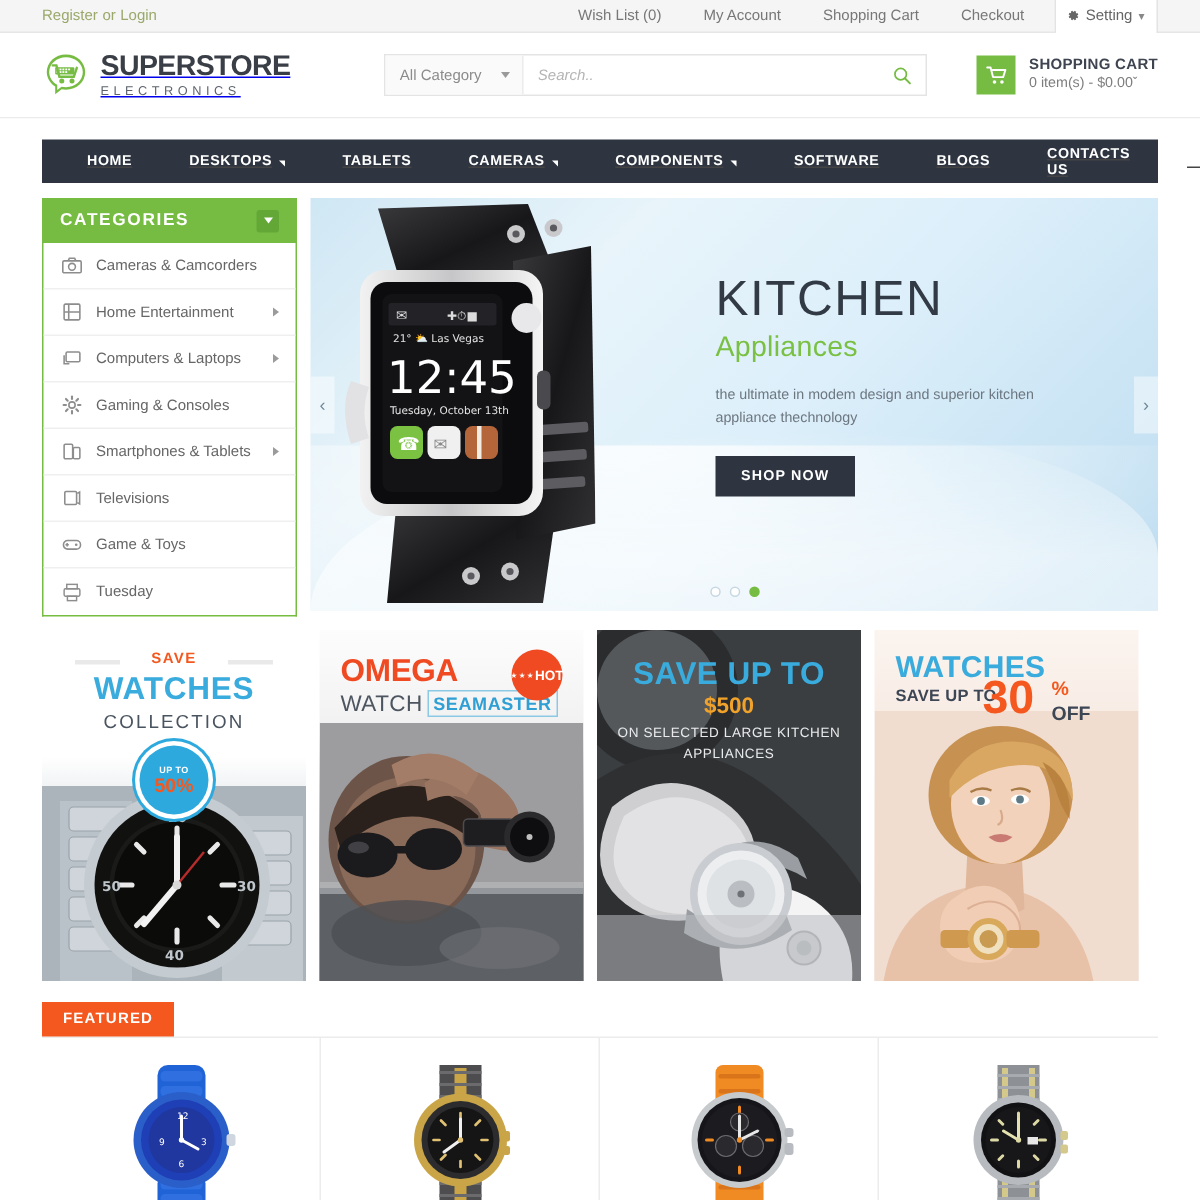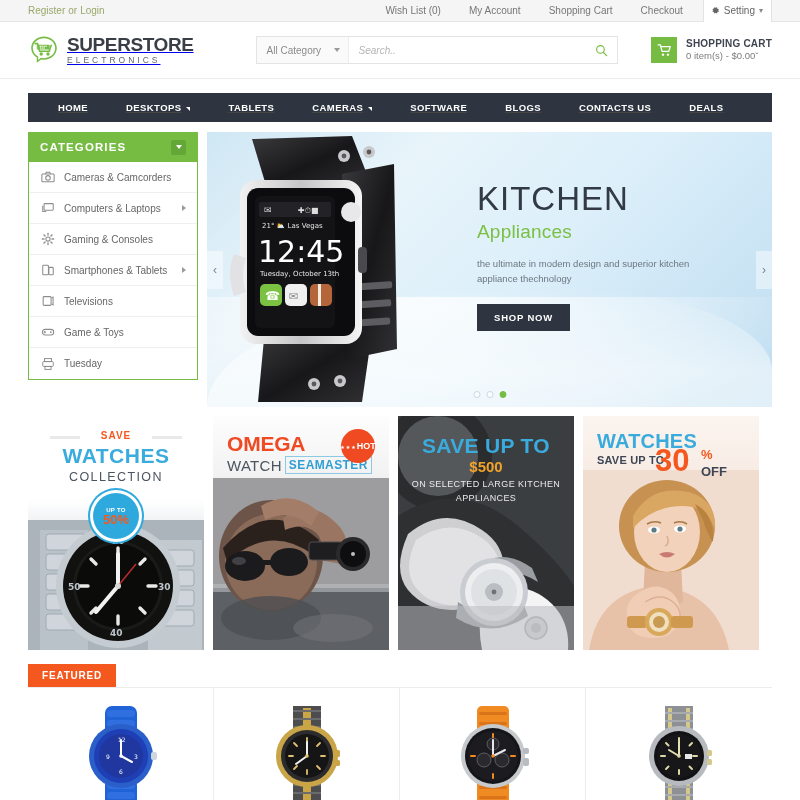--- a/index.html
+++ b/index.html
@@ -419,20 +419,24 @@
         <span class="nav-arrow"></span>
       </a>
       <a class="nav-item" href="#">
         <span>TABLETS</span>
       </a>
       <a class="nav-item" href="#">
         <span>CAMERAS</span>
         <span class="nav-arrow"></span>
       </a>
       <a class="nav-item" href="#">
+        <span>COMPONENTS</span>
+        <span class="nav-arrow"></span>
+      </a>
+      <a class="nav-item" href="#">
         <span>SOFTWARE</span>
       </a>
       <a class="nav-item" href="#">
         <span>BLOGS</span>
       </a>
       <a class="nav-item" href="#">
         <span>CONTACTS US</span>
       </a>
       <a class="nav-item" href="#">
         <span>DEALS</span>
@@ -455,20 +459,31 @@
           <span class="cat-ico">
             <svg width="14" height="14" viewBox="0 0 16 16">
                 <rect x="1" y="4.5" width="14" height="9" rx="1" stroke="#8d8d8d" stroke-width="1.2" fill="none"></rect>
                 <path d="M5 4.5l1-2h4l1 2" stroke="#8d8d8d" stroke-width="1.2" fill="none"></path>
                 <circle cx="8" cy="9" r="2.6" stroke="#8d8d8d" stroke-width="1.2" fill="none"></circle>
               </svg>
           </span>
           <span>Cameras &amp; Camcorders</span>
         </div>
 
+        <div class="cat-item">
+          <span class="cat-ico">
+            <svg width="14" height="14" viewBox="0 0 16 16">
+                <rect x="2" y="2" width="12" height="12" rx="1" stroke="#8d8d8d" stroke-width="1.2" fill="none"></rect>
+                <line x1="2" y1="8" x2="14" y2="8" stroke="#8d8d8d" stroke-width="1.2"></line>
+                <line x1="5.5" y1="2" x2="5.5" y2="14" stroke="#8d8d8d" stroke-width="1.2"></line>
+              </svg>
+          </span>
+          <span>Home Entertainment</span>
+          <span class="cat-more"></span>
+        </div>
 
         <div class="cat-item">
           <span class="cat-ico">
             <svg width="14" height="14" viewBox="0 0 16 16">
                 <rect x="3.5" y="3" width="10.5" height="7.5" rx="1" stroke="#8d8d8d" stroke-width="1.2" fill="none"></rect>
                 <path d="M2 5.5v6.5h4" stroke="#8d8d8d" stroke-width="1.2" fill="none"></path>
               </svg>
           </span>
           <span>Computers &amp; Laptops</span>
           <span class="cat-more"></span>

